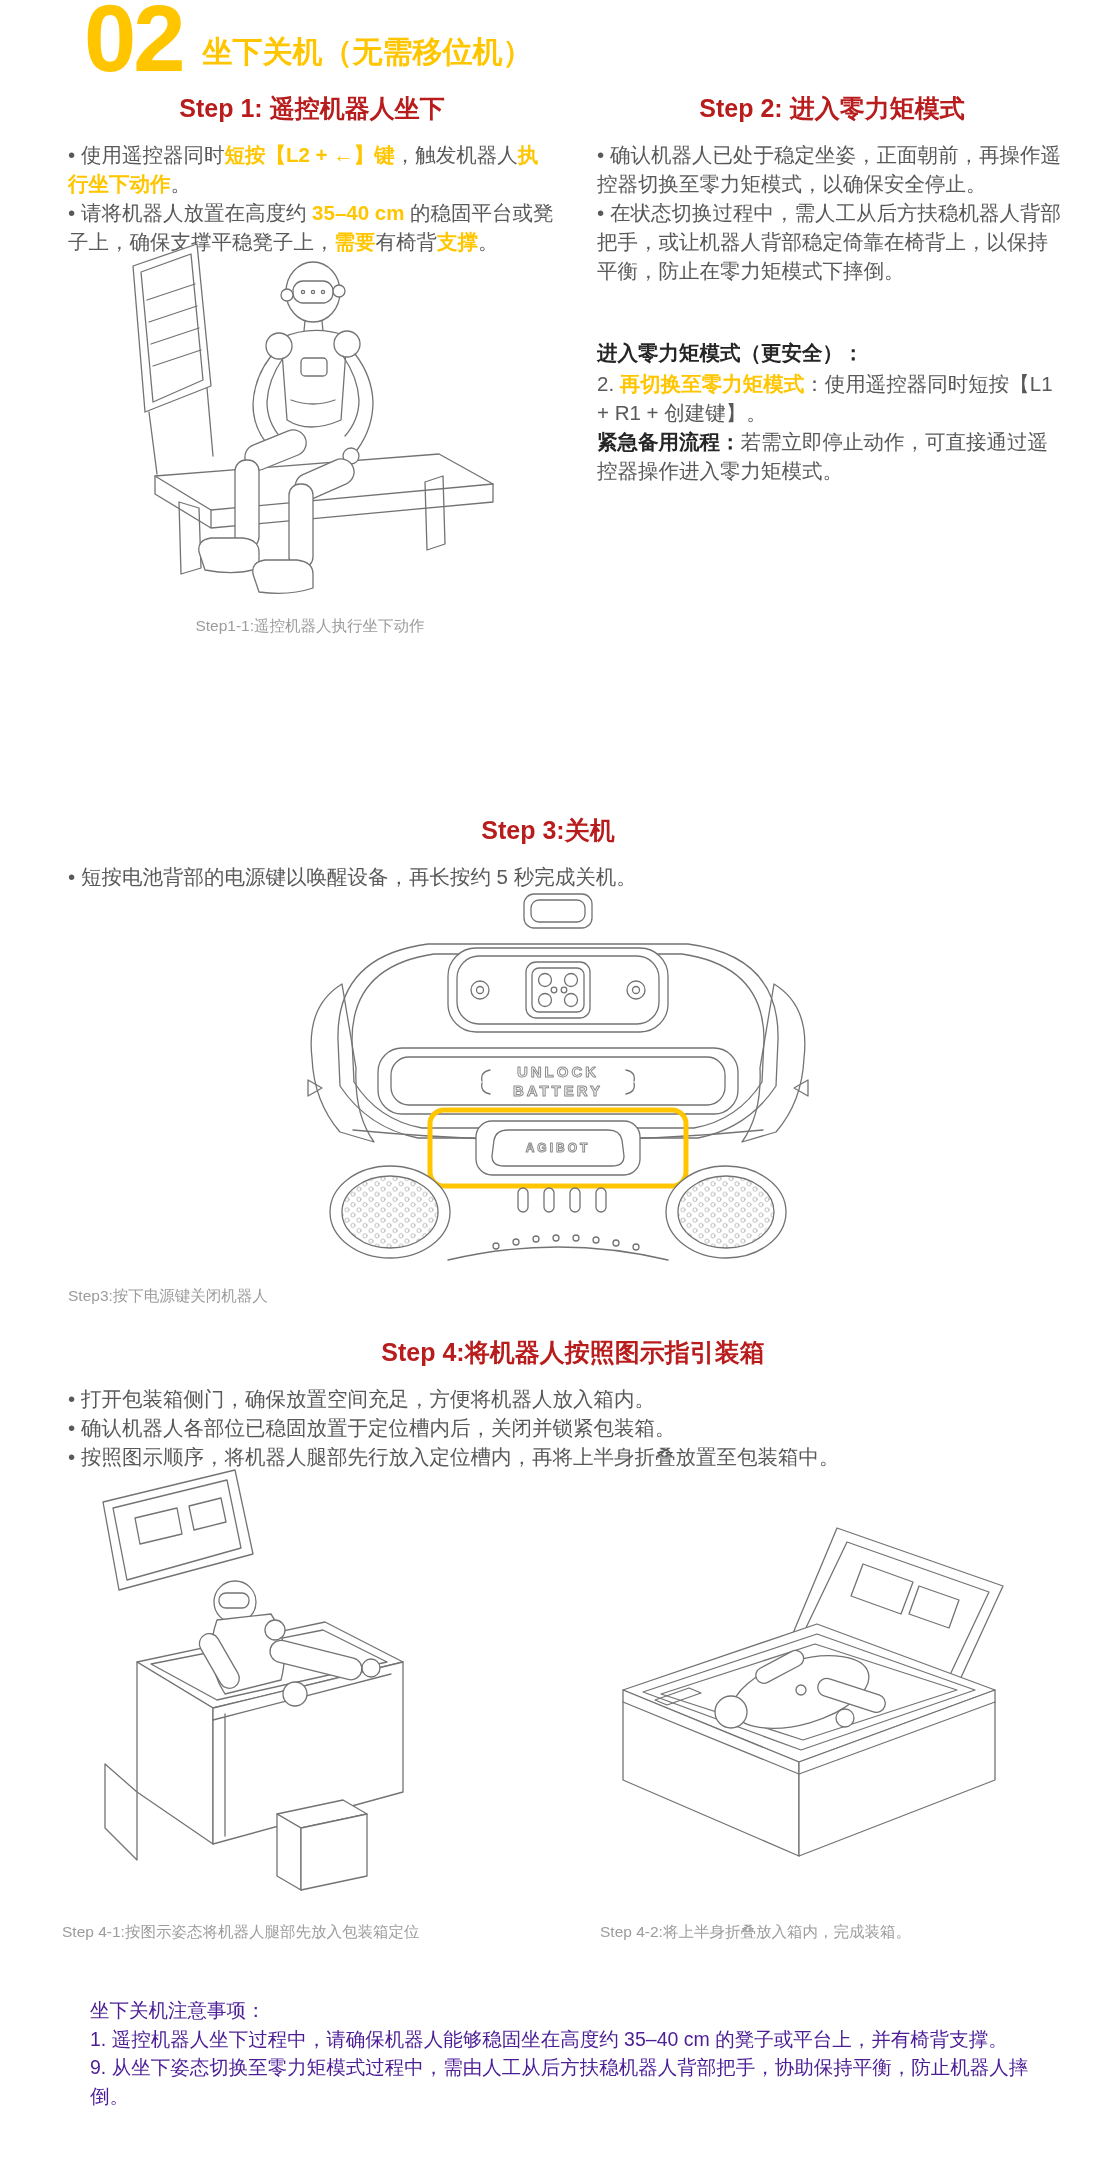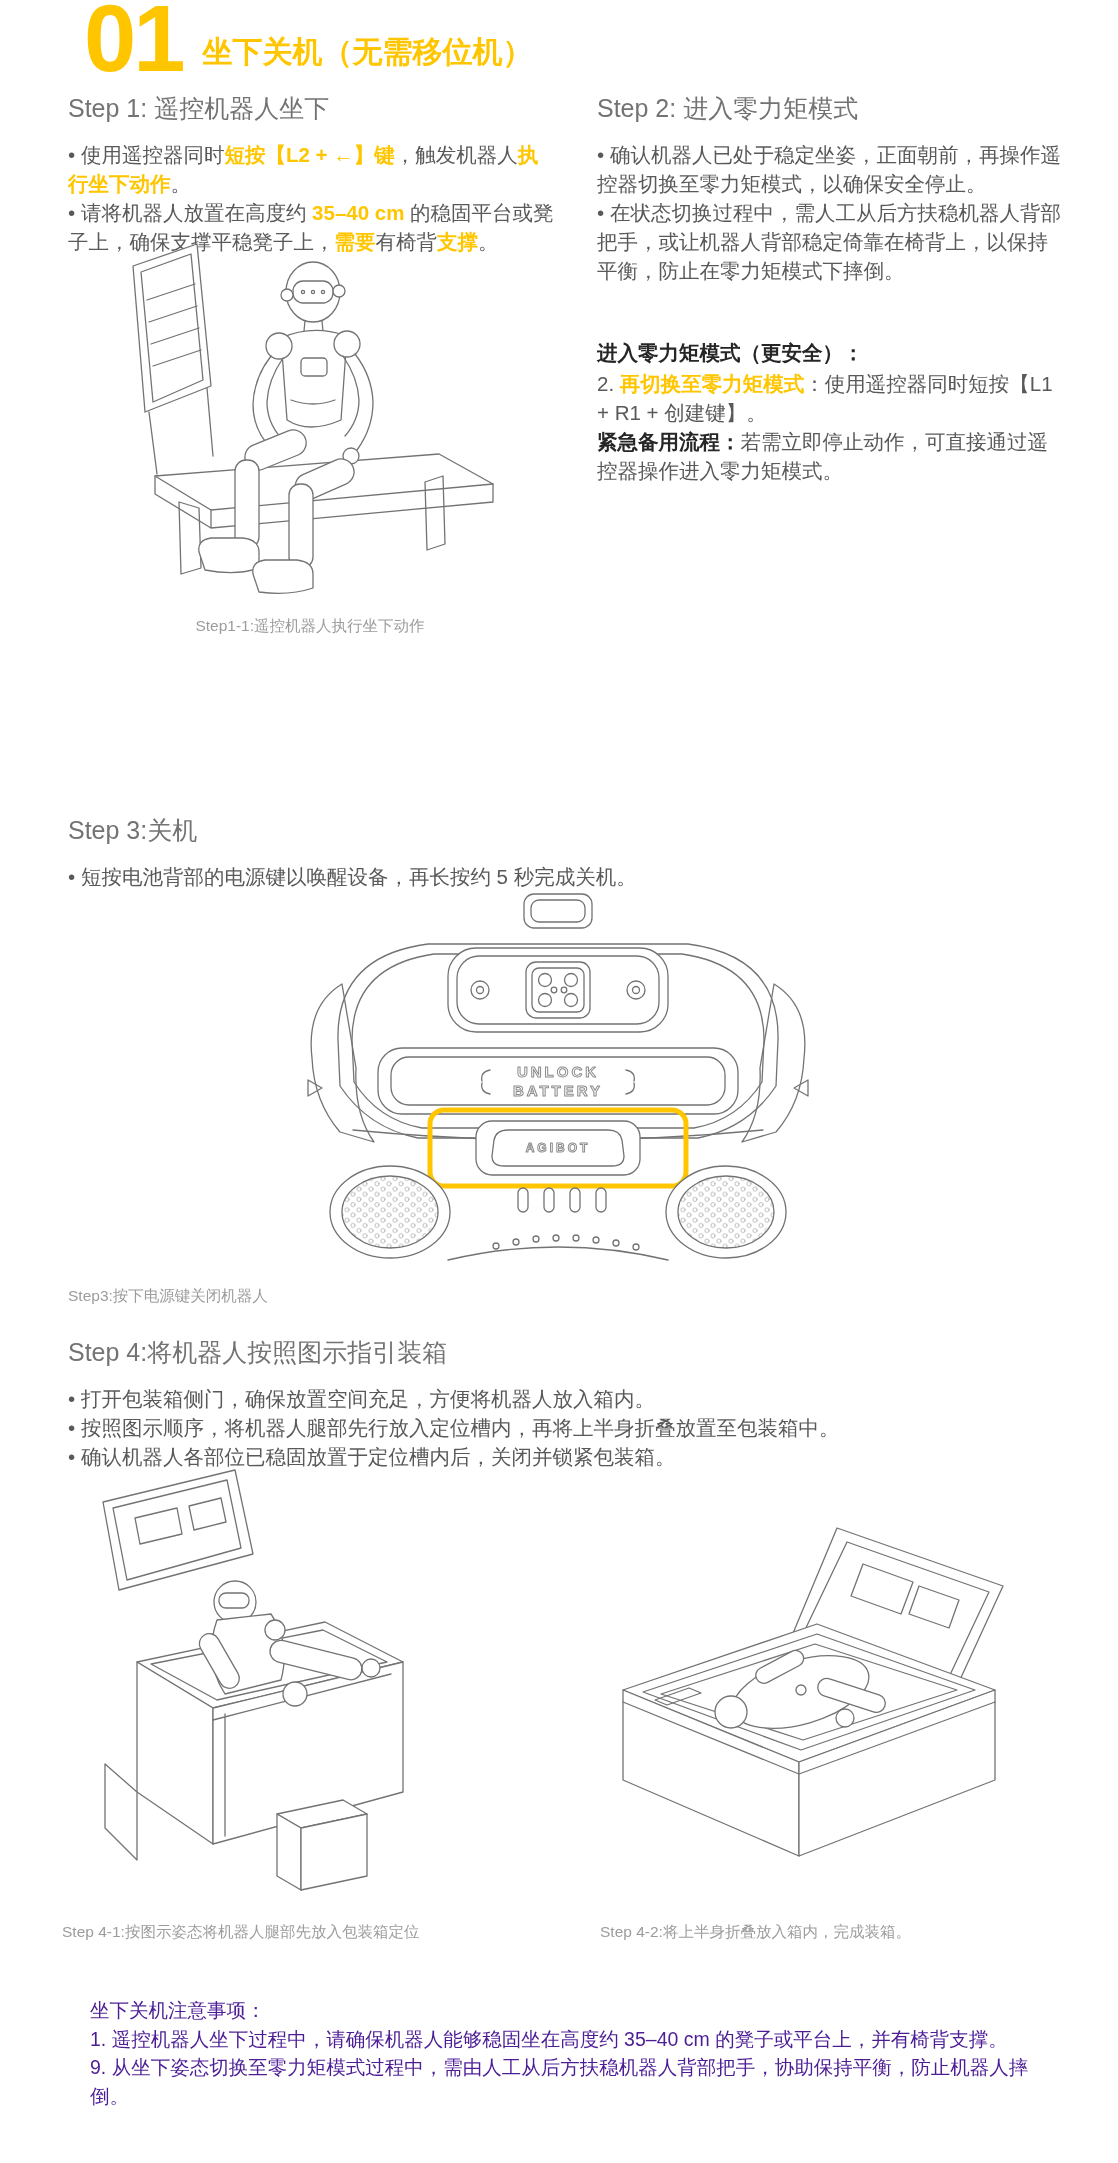--- a/index.html
+++ b/index.html
@@ -8,21 +8,21 @@
     position:relative; width:1118px; height:2163px; background:#ffffff;
     font-family:"Liberation Sans","DejaVu Sans",sans-serif; overflow:hidden;
     --accent:#FFC600;
   }
   
   .hd { position:absolute; left:84px; top:2px; display:flex; align-items:flex-end; gap:20px; }
   .hd-num { font-size:94px; line-height:0.78; font-weight:600; color:var(--accent); letter-spacing:-3px; }
   .hd-title { font-size:30px; font-weight:800; color:var(--accent); padding-bottom:2px; }
   
   .sec { position:absolute; }
-  .sec h2 { font-size:25px; font-weight:400; color:#737373; margin-bottom:15px; }
+  .sec h2 { font-size:25px; font-weight:700; color:#b91c1c; margin-bottom:15px;text-align:center; }
   .sec h3 { font-size:20.5px; font-weight:800; color:#262626; margin-top:54px; margin-bottom:2px; }
   .bullet, .numline { font-size:20.5px; line-height:29px; color:#595959; }
   .bullet::before { content:"• "; }
   .hl { color:var(--accent); font-weight:700; }
   .b  { color:#262626; font-weight:800; }
   
   .fig { position:absolute; }
   .fig svg { display:block; }
   .figcap { font-size:15.5px; color:#9c9c9c; text-align:center; }
   .capline { position:absolute; font-size:15.5px; color:#9c9c9c; text-align:left; }
@@ -33,21 +33,21 @@
   .lineart { stroke:#737373; fill:none; stroke-width:1.3; stroke-linejoin:round; stroke-linecap:round; }
   .lineart .wfill { fill:#ffffff; }
   .outline-text { font-weight:700; fill:#ffffff; stroke:#8b8b8b; stroke-width:1; text-anchor:middle; letter-spacing:3px; }
 </style>
 </head>
 <body>
 
 <div class="page" style="--accent: #FFC600;">
 
   <div class="hd">
-    <span class="hd-num">01</span>
+    <span class="hd-num">02</span>
     <span class="hd-title">坐下关机（无需移位机）</span>
   </div>
 
   <div class="sec" style="left:68px; top:92px; width:488px;">
     <h2>Step 1: 遥控机器人坐下</h2>
     <p class="bullet"><span>使用遥控器同时</span><span class="hl">短按【L2 + ←】键</span><span>，触发机器人</span><span class="hl">执行坐下动作</span><span>。</span></p>
     <p class="bullet"><span>请将机器人放置在高度约 </span><span class="hl">35–40 cm</span><span> 的稳固平台或凳子上，确保支撑平稳凳子上，</span><span class="hl">需要</span><span>有椅背</span><span class="hl">支撑</span><span>。</span></p>
   </div>
 
   <div class="sec" style="left:597px; top:92px; width:470px;">
@@ -180,22 +180,22 @@
         <circle cx="338" cy="353" r="3"></circle>
           <circle cx="358" cy="357" r="3"></circle>
       </g>
     </svg>
   </figure>
   <div class="capline" style="left:68px; top:1286px; width:830px;">Step3:按下电源键关闭机器人</div>
 
   <div class="sec" style="left:68px; top:1336px; width:1010px;">
     <h2>Step 4:将机器人按照图示指引装箱</h2>
     <p class="bullet"><span>打开包装箱侧门，确保放置空间充足，方便将机器人放入箱内。</span></p>
+    <p class="bullet"><span>确认机器人各部位已稳固放置于定位槽内后，关闭并锁紧包装箱。</span></p>
     <p class="bullet"><span>按照图示顺序，将机器人腿部先行放入定位槽内，再将上半身折叠放置至包装箱中。</span></p>
-    <p class="bullet"><span>确认机器人各部位已稳固放置于定位槽内后，关闭并锁紧包装箱。</span></p>
   </div>
 
   <figure class="fig" style="left:85px; top:1462px; width:350px;">
     <svg width="350" height="445" viewBox="0 0 350 445" class="lineart">
       <g>
         <polygon class="wfill" points="18,40 150,8 168,92 34,128"></polygon>
         <polygon points="28,46 142,18 156,86 42,118"></polygon>
         <polygon points="50,56 92,46 97,72 55,82"></polygon>
         <polygon points="104,44 136,36 141,60 109,68"></polygon>
       </g>

